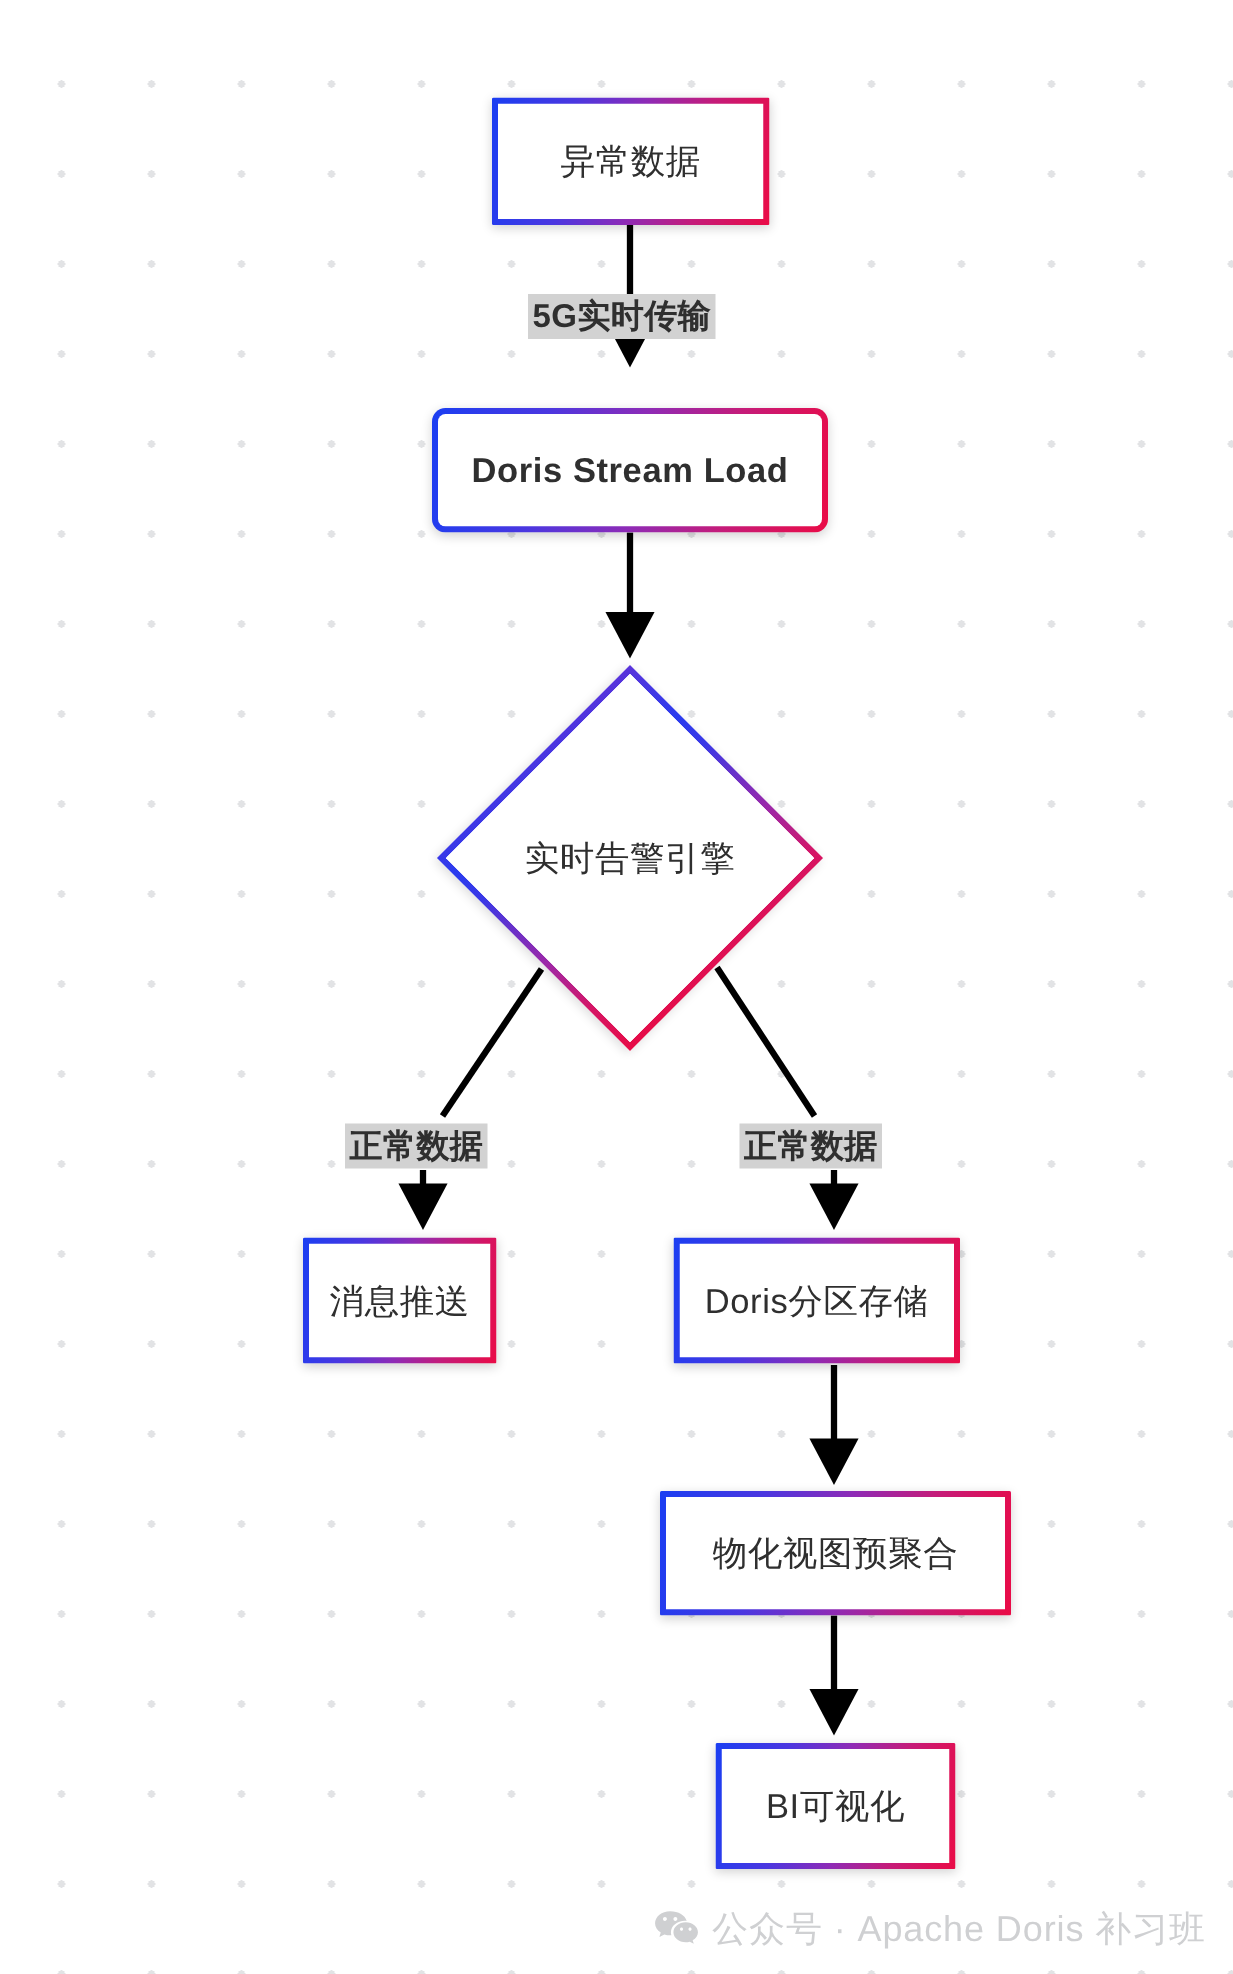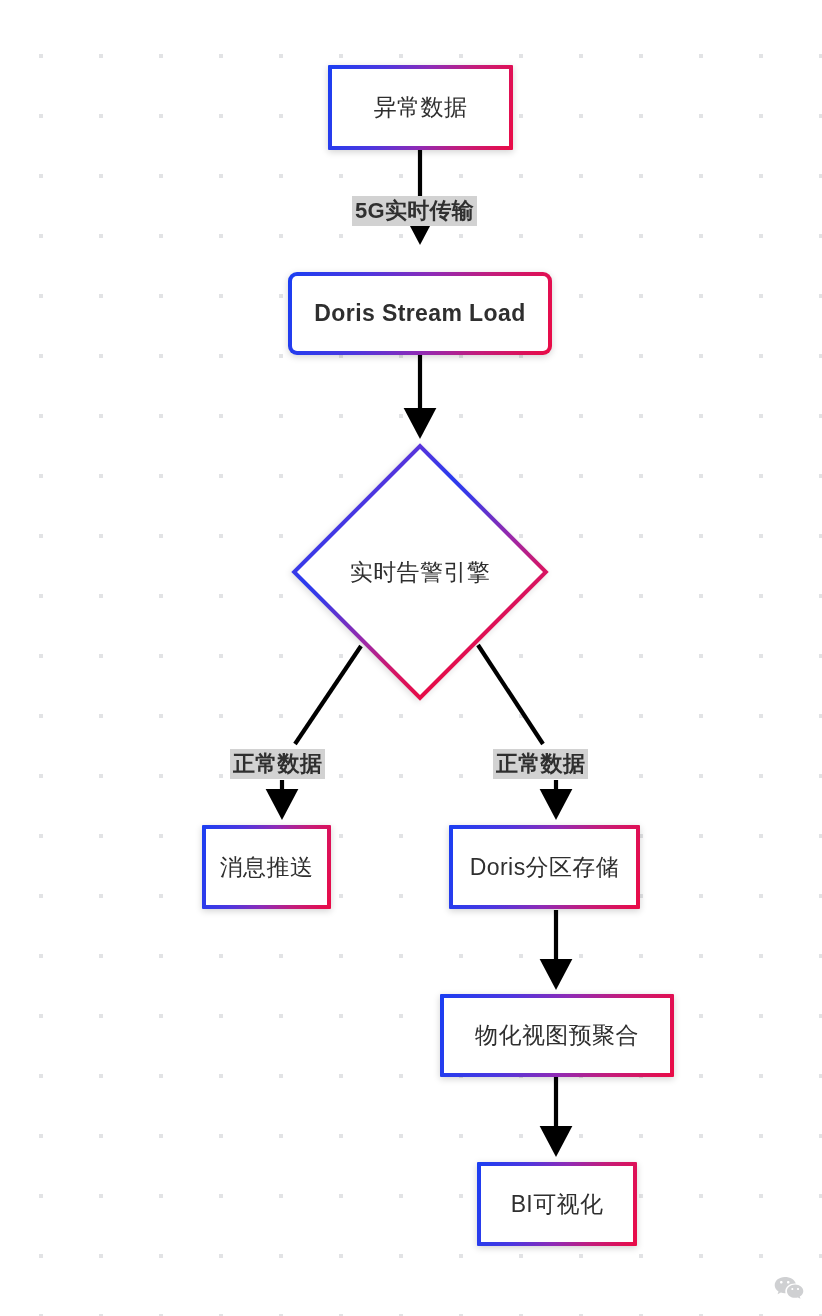--- a/index.html
+++ b/index.html
@@ -198,15 +198,16 @@
 
   <div class="edge-label" style="left:493px; top:749px;">正常数据</div>
 
   <div id="watermark">
     <span class="wechat-icon">
       <svg viewBox="0 0 32 28" width="30" height="26" xmlns="http://www.w3.org/2000/svg" aria-hidden="true">
         <path d="M11.4 1.2C5.4 1.2 0.6 5.1 0.6 9.9c0 2.7 1.6 5.1 4.1 6.7l-1 3.1 3.6-1.8c1.3 0.4 2.7 0.6 4.1 0.6 0.3 0 0.6 0 0.9 0 -0.2-0.7-0.3-1.4-0.3-2.1 0-4.6 4.5-8.3 10.1-8.3 0.4 0 0.8 0 1.2 0.1C22.3 4.1 17.4 1.2 11.4 1.2z M7.7 8.2c-0.8 0-1.4-0.6-1.4-1.4 0-0.8 0.6-1.4 1.4-1.4 0.8 0 1.4 0.6 1.4 1.4C9.1 7.5 8.5 8.2 7.7 8.2z M15.2 8.2c-0.8 0-1.4-0.6-1.4-1.4 0-0.8 0.6-1.4 1.4-1.4 0.8 0 1.4 0.6 1.4 1.4C16.6 7.5 16 8.2 15.2 8.2z" fill="#cfd0d2"></path>
         <path d="M31.4 16.3c0-4-3.9-7.2-8.8-7.2 -4.8 0-8.8 3.2-8.8 7.2 0 4 3.9 7.2 8.8 7.2 1 0 2-0.1 2.9-0.4l2.9 1.5 -0.8-2.5C30 20.6 31.4 18.6 31.4 16.3z M19.6 15.2c-0.6 0-1.1-0.5-1.1-1.1 0-0.6 0.5-1.1 1.1-1.1 0.6 0 1.1 0.5 1.1 1.1C20.7 14.7 20.2 15.2 19.6 15.2z M25.7 15.2c-0.6 0-1.1-0.5-1.1-1.1 0-0.6 0.5-1.1 1.1-1.1 0.6 0 1.1 0.5 1.1 1.1C26.9 14.7 26.4 15.2 25.7 15.2z" fill="#cfd0d2"></path>
       </svg>
     </span>
+    <span>公众号 · Apache Doris 补习班</span>
   </div>
 
 </div>
 
 </body></html>

